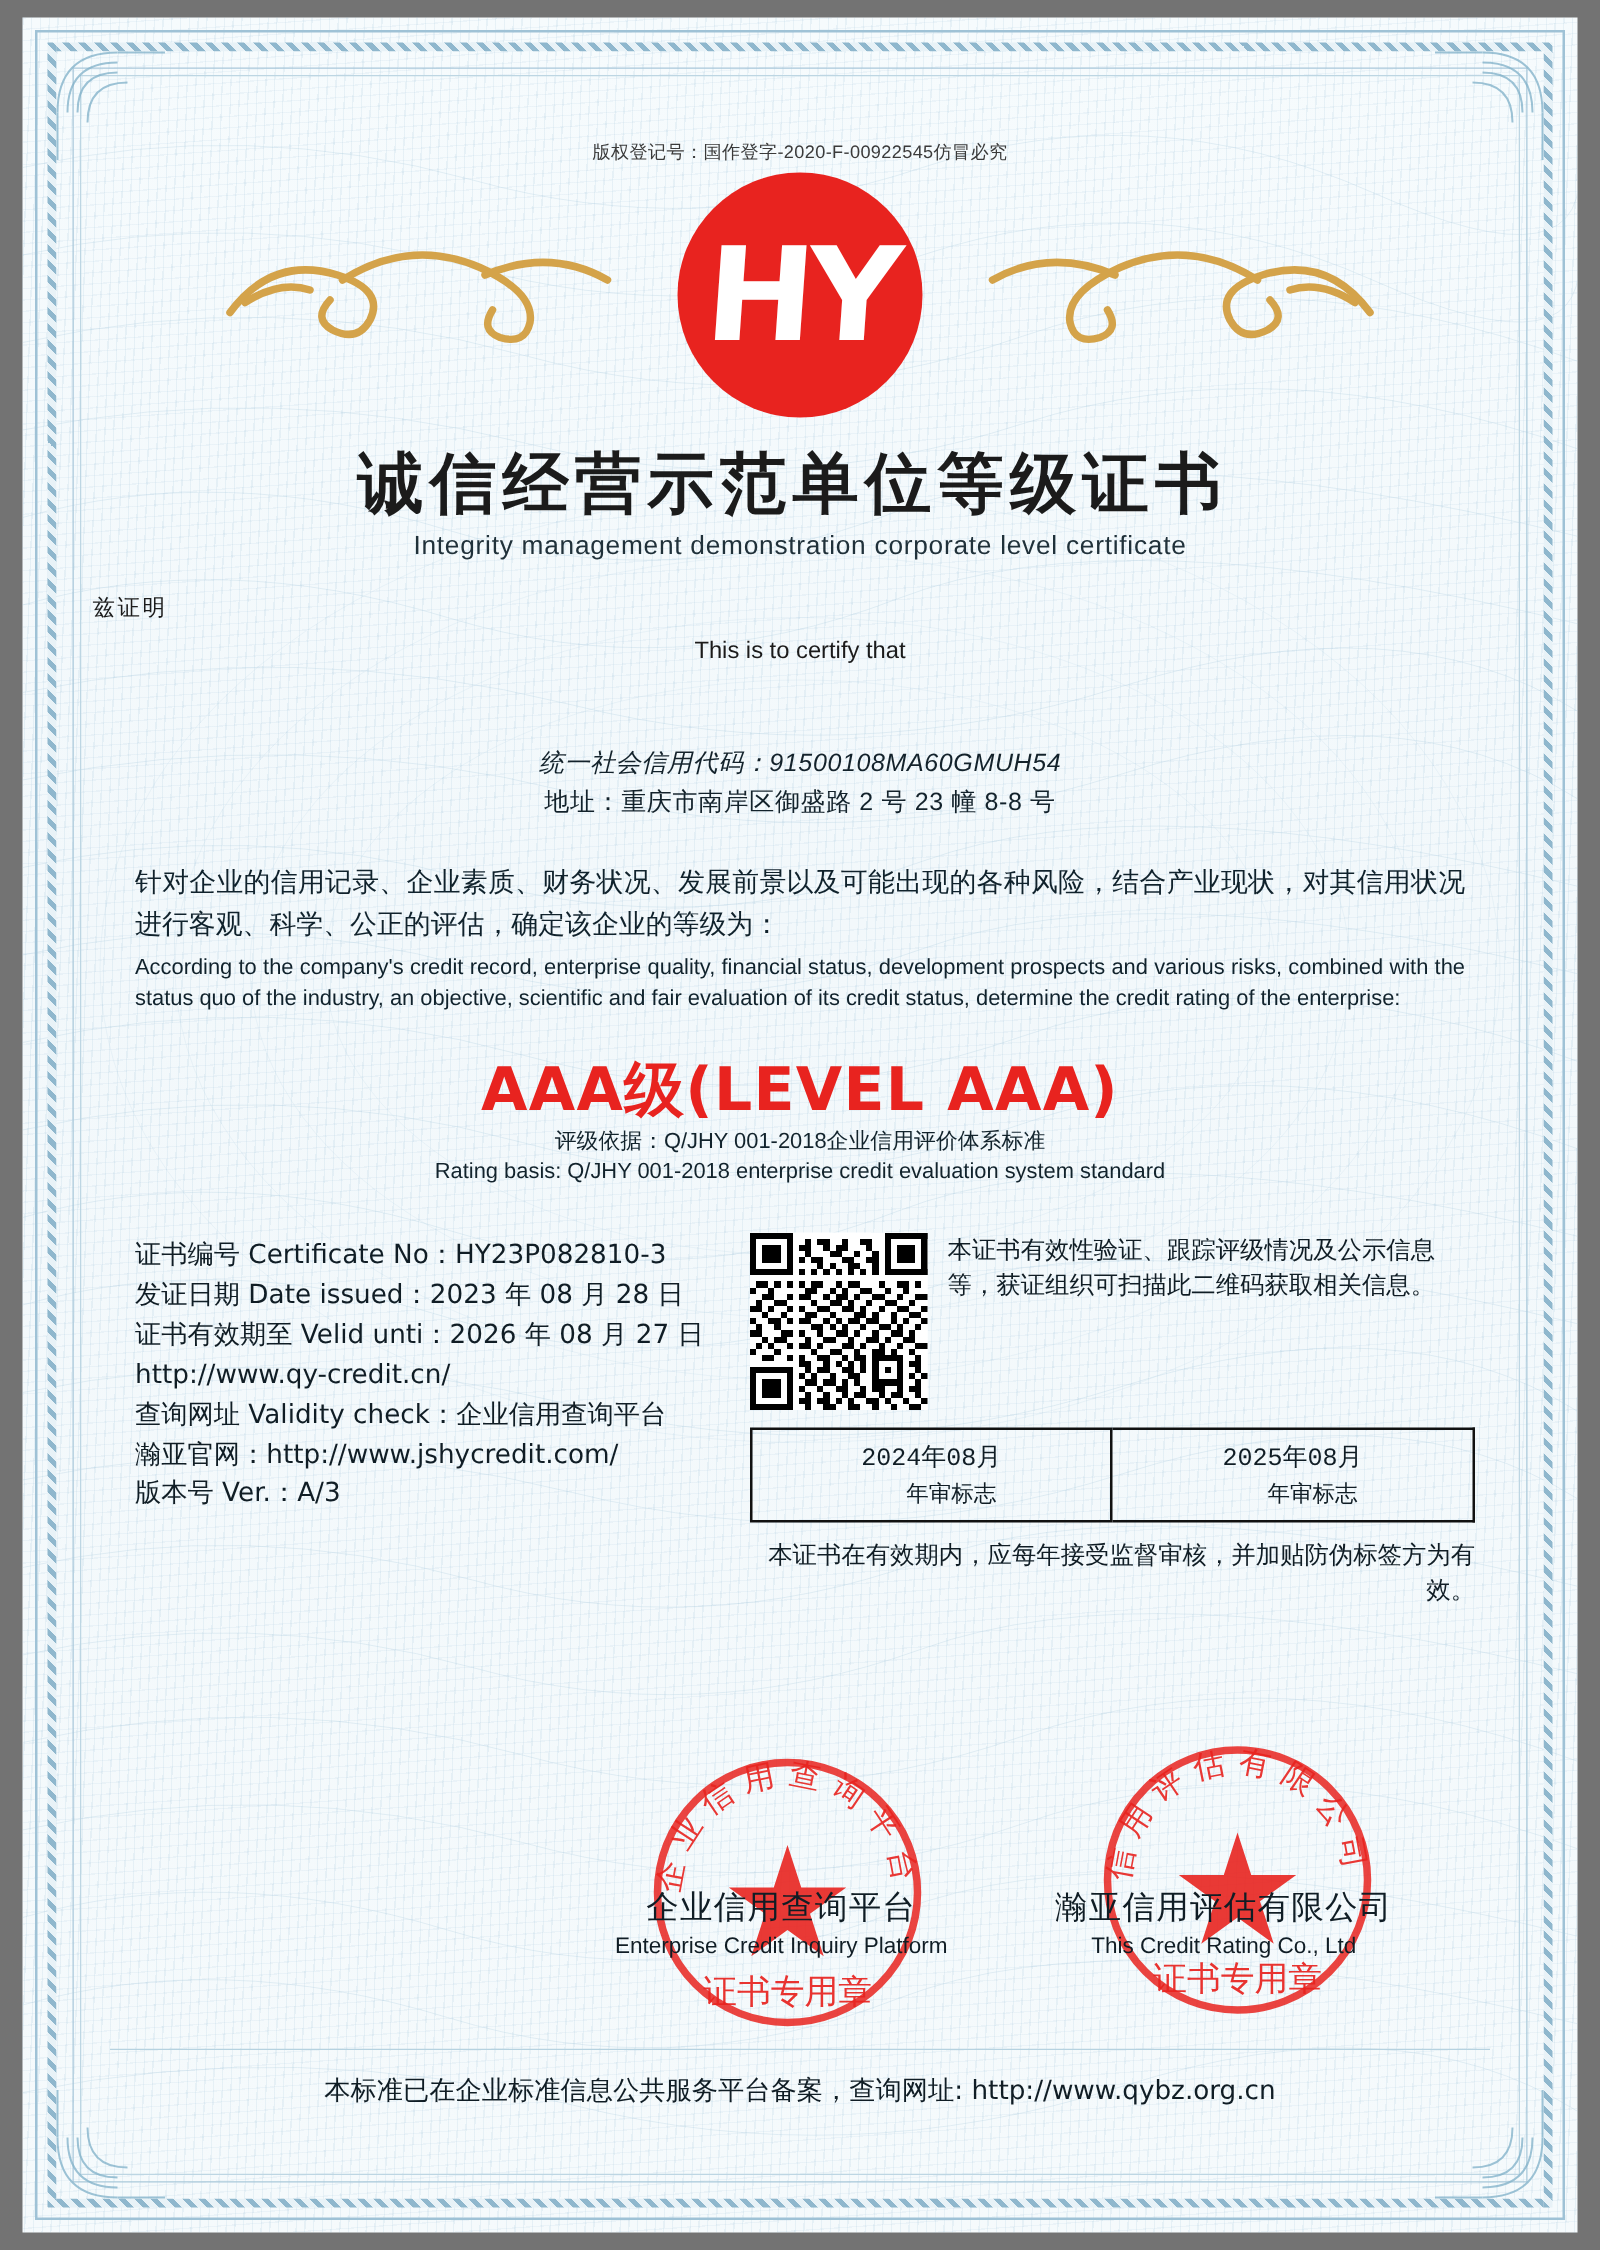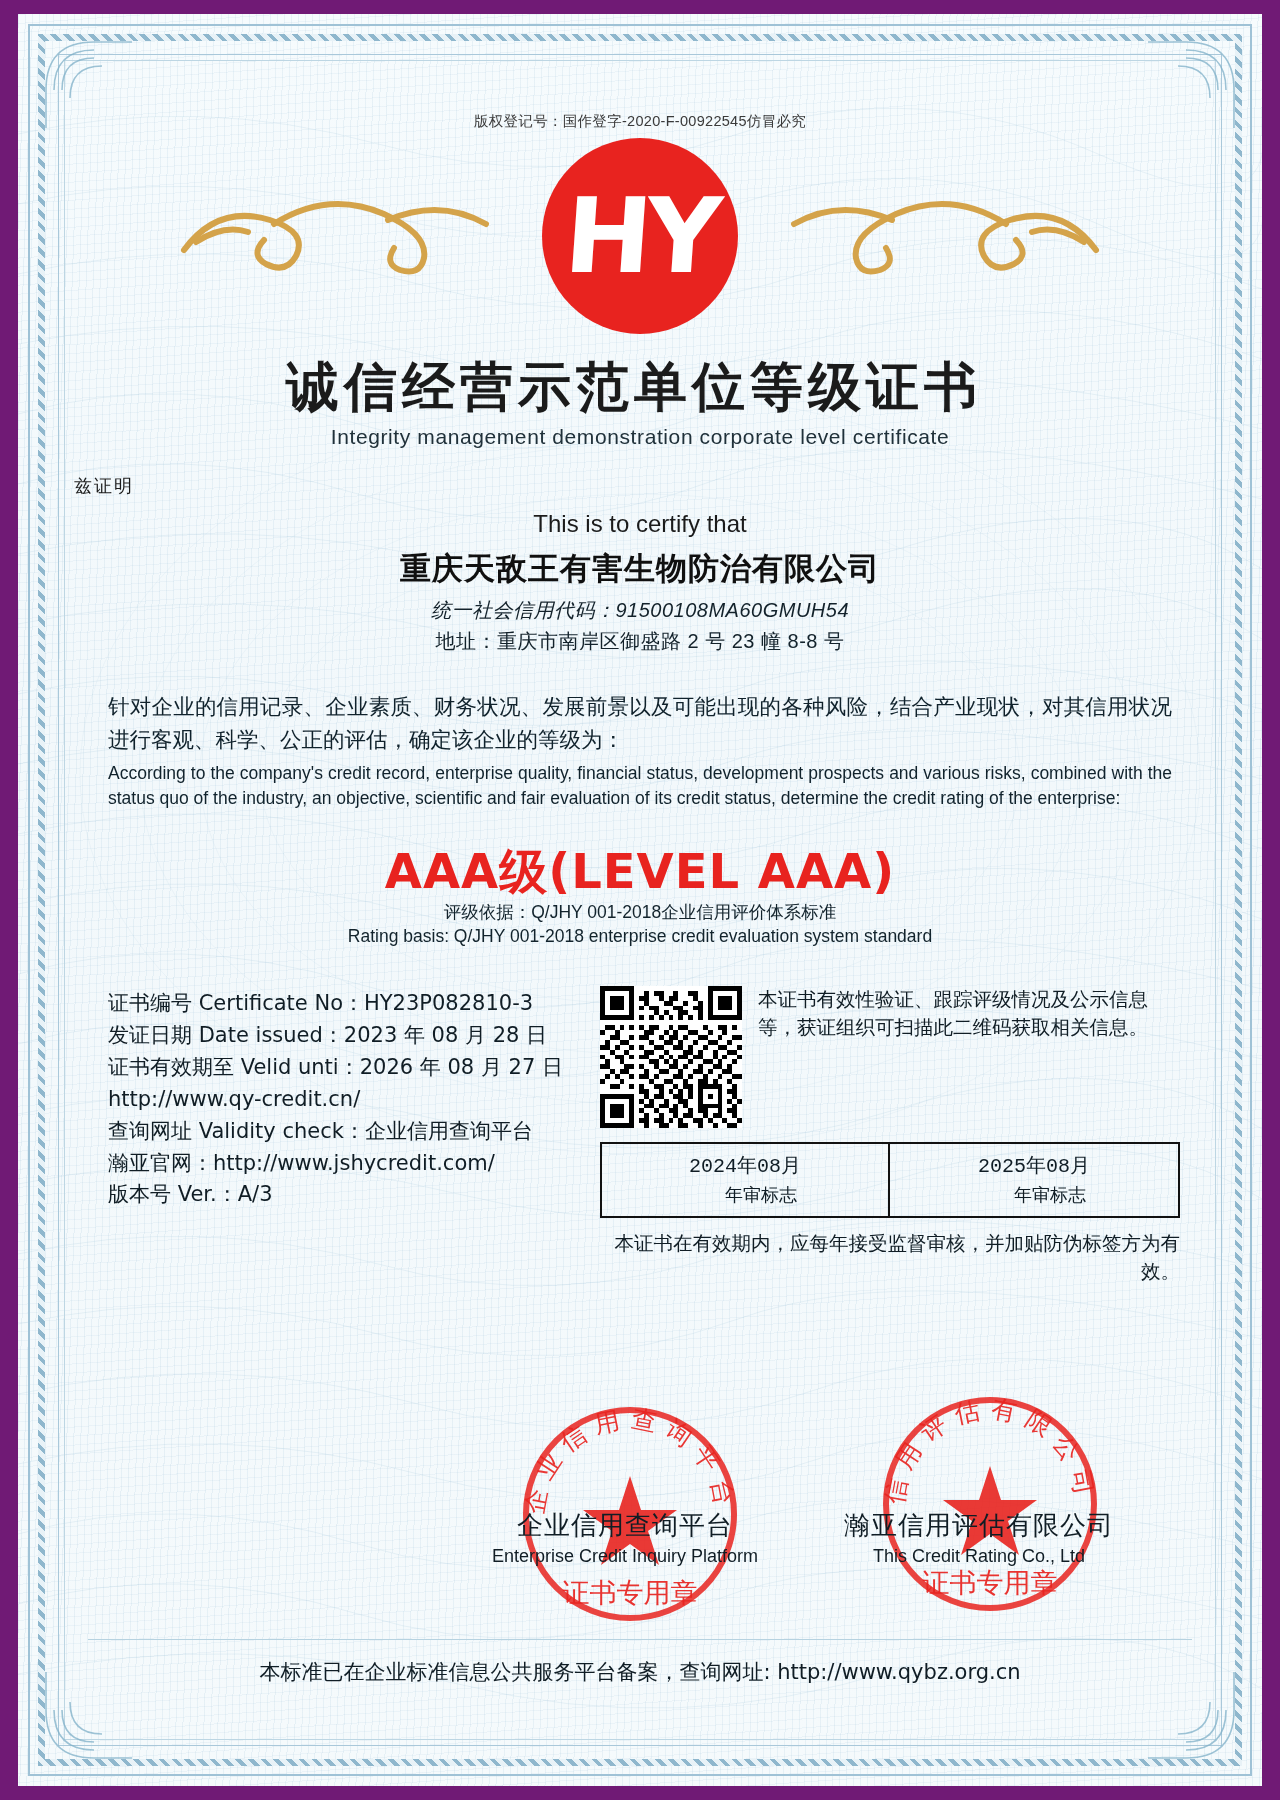--- a/index.html
+++ b/index.html
@@ -12,21 +12,21 @@
     height: 1800px;
     font-family: "Liberation Sans", sans-serif;
     overflow: hidden;
   }
 
   
   .page {
     position: relative;
     width: 1280px;
     height: 1800px;
-    background: #701a75;
+    background: #737373;
     overflow: hidden;
   }
   .cert {
     position: absolute;
     left: 18px;
     top: 14px;
     width: 1244px;
     height: 1772px;
     background:
       repeating-linear-gradient(92deg, rgba(120,170,200,0.12) 0px, rgba(120,170,200,0.12) 1px, rgba(255,255,255,0) 1px, rgba(255,255,255,0) 7px),
@@ -169,21 +169,21 @@
     font-size: 18px;
     color: #1b1b1b;
     letter-spacing: 2px;
     font-family: "DejaVu Sans", sans-serif;
   }
   .certify-en {
     position: absolute;
     top: 440px;
     left: 0; right: 0;
     text-align: center;
-    font-size: 24px;
+    font-size: 19px;
     color: #1b1b1b;
   }
   .company {
     position: absolute;
     top: 478px;
     left: 0; right: 0;
     text-align: center;
     font-size: 31px;
     font-weight: bold;
     color: #101010;
@@ -488,21 +488,20 @@
         <div class="logo">
           <div class="logo-mark">HY</div>
         </div>
       </div>
 
       <div class="title-cn">诚信经营示范单位等级证书</div>
       <div class="title-en">Integrity management demonstration corporate level certificate</div>
 
       <div class="certify-cn">兹证明</div>
       <div class="certify-en">This is to certify that</div>
-      <div class="company">重庆天敌王有害生物防治有限公司</div>
       <div class="credit-code">统一社会信用代码：91500108MA60GMUH54</div>
       <div class="address">地址：重庆市南岸区御盛路 2 号 23 幢 8-8 号</div>
 
       <div class="para">
         <div class="para-cn">针对企业的信用记录、企业素质、财务状况、发展前景以及可能出现的各种风险，结合产业现状，对其信用状况进行客观、科学、公正的评估，确定该企业的等级为：</div>
         <div class="para-en">According to the company's credit record, enterprise quality, financial status, development prospects and various risks, combined with the status quo of the industry, an objective, scientific and fair evaluation of its credit status, determine the credit rating of the enterprise:</div>
       </div>
 
       <div class="level">AAA级(LEVEL AAA)</div>
       <div class="basis-cn">评级依据：Q/JHY 001-2018企业信用评价体系标准</div>

